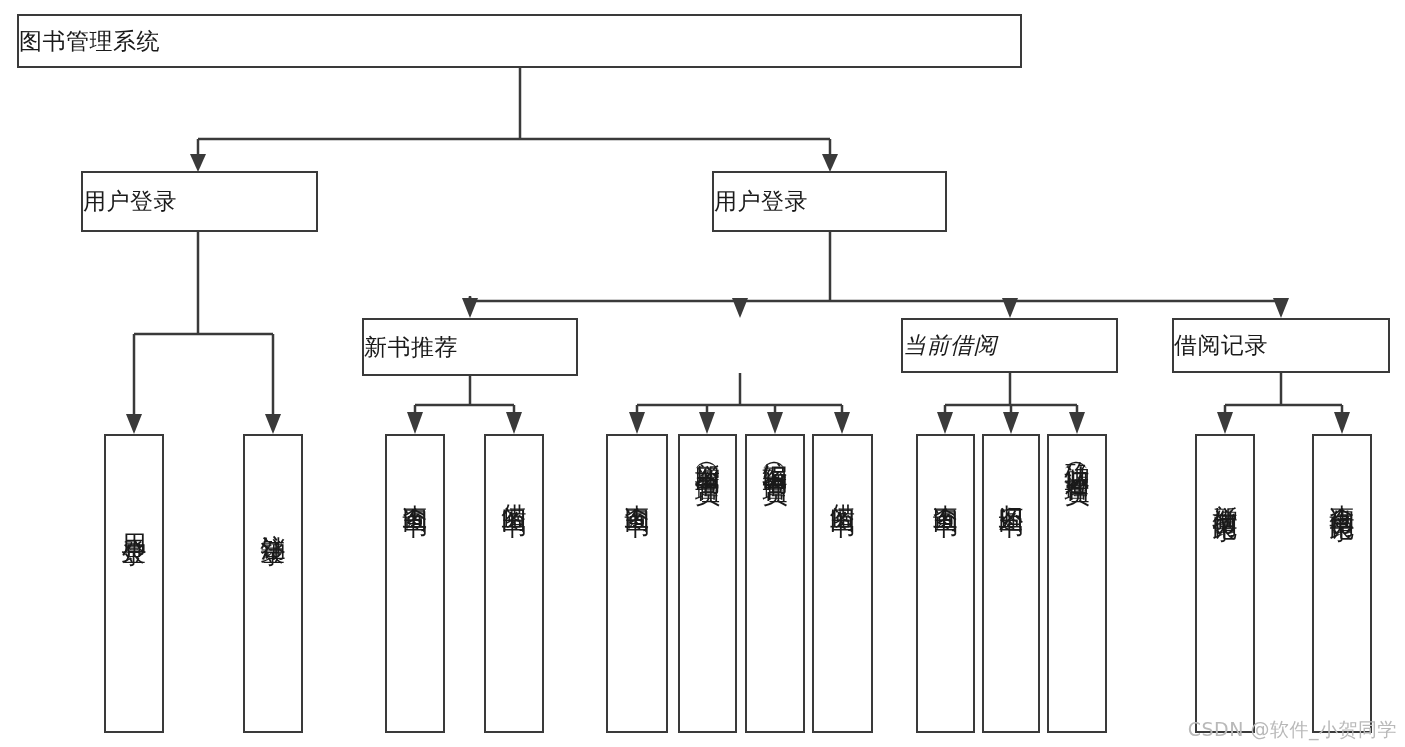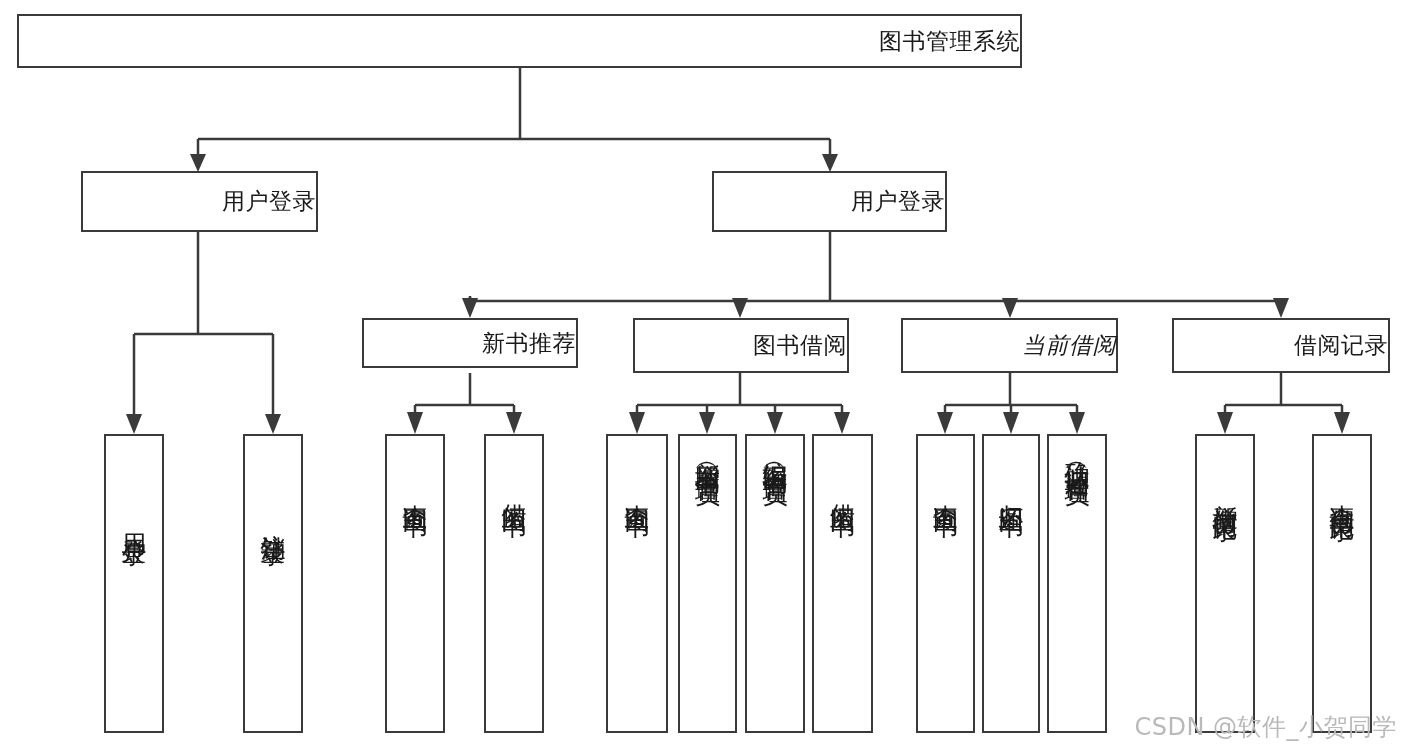--- a/index.html
+++ b/index.html
@@ -9,21 +9,21 @@
   }
   #stage{position:relative;width:1405px;height:747px;background:#ffffff;}
 
   .node{
     position:absolute;
     box-sizing:border-box;
     background:#ffffff;
     border:2px solid #3a3a3a;
     display:flex;
     align-items:center;
-    justify-content:flex-end;
+    justify-content:flex-start;
     color:#1a1a1a;
   }
   .node .lbl{
     display:block;
     line-height:1.08;
     text-align:center;
     letter-spacing:0.5px;
   }
 
   
@@ -50,21 +50,21 @@
   svg.wires{
     position:absolute;left:0;top:0;width:1405px;height:747px;
     pointer-events:none;
   }
   .wire{ stroke:#3a3a3a; stroke-width:2.5; fill:none; }
   .head{ fill:#3a3a3a; }
 
   .watermark{
     position:absolute;
     right:8px;bottom:4px;
-    font-size:24px;
+    font-size:19px;
     color:#b9b9b9;
     white-space:nowrap;
     letter-spacing:0.5px;
   }
 </style>
 </head>
 <body>
 
 <div id="stage">
 
@@ -142,25 +142,22 @@
     <span class="lbl">图书管理系统</span>
   </div>
 
   <div class="node h-node" style="left:81px;top:171px;width:237px;height:61px;">
     <span class="lbl">用户登录</span>
   </div>
   <div class="node h-node" style="left:712px;top:171px;width:235px;height:61px;">
     <span class="lbl">用户登录</span>
   </div>
 
-  <div class="node h-node" style="left:362px;top:318px;width:216px;height:50px;">
+  <div class="node h-node" style="left:362px;top:318px;width:216px;height:58px;">
     <span class="lbl">新书推荐</span>
-  </div>
-  <div class="node h-node" style="left:633px;top:318px;width:216px;height:55px;">
-    <span class="lbl">图书借阅</span>
   </div>
   <div class="node h-node" style="left:901px;top:318px;width:217px;height:55px;font-style:italic;">
     <span class="lbl">当前借阅</span>
   </div>
   <div class="node h-node" style="left:1172px;top:318px;width:218px;height:55px;">
     <span class="lbl">借阅记录</span>
   </div>
 
   <div class="node v-node mid" style="left:104px;top:434px;width:60px;height:299px;">
     <span class="lbl">用户登录</span>

